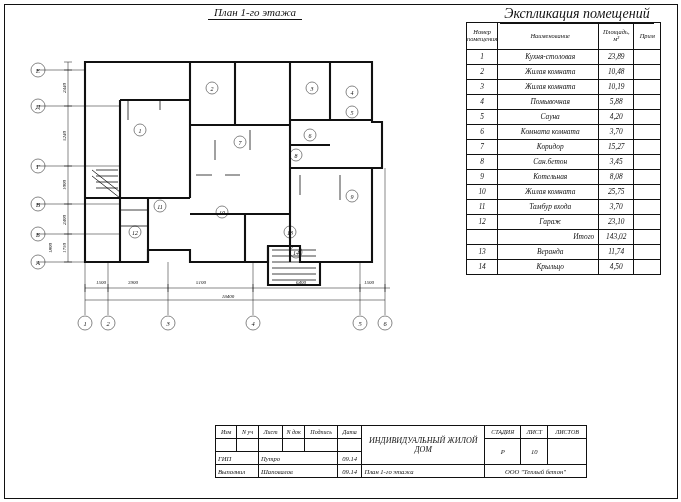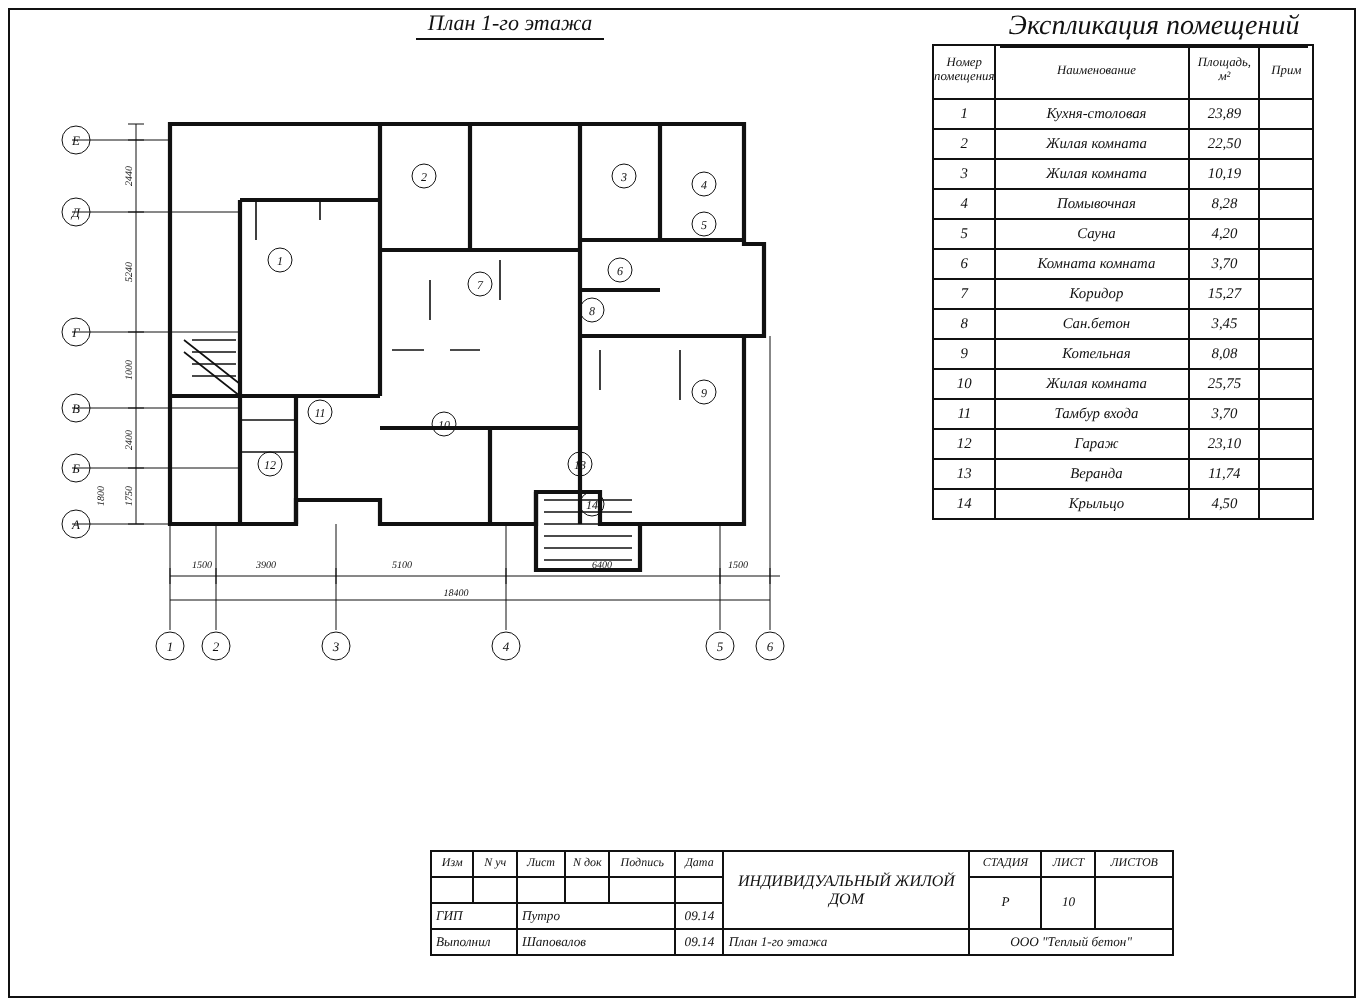--- a/index.html
+++ b/index.html
@@ -71,33 +71,33 @@
     <tbody>
       <tr>
         <td class="c-num">1</td>
         <td class="c-name">Кухня-столовая</td>
         <td class="c-area">23,89</td>
         <td class="c-prim"></td>
       </tr>
       <tr>
         <td class="c-num">2</td>
         <td class="c-name">Жилая комната</td>
-        <td class="c-area">22,50</td>
+        <td class="c-area">10,48</td>
         <td class="c-prim"></td>
       </tr>
       <tr>
         <td class="c-num">3</td>
         <td class="c-name">Жилая комната</td>
         <td class="c-area">10,19</td>
         <td class="c-prim"></td>
       </tr>
       <tr>
         <td class="c-num">4</td>
         <td class="c-name">Помывочная</td>
-        <td class="c-area">8,28</td>
+        <td class="c-area">5,88</td>
         <td class="c-prim"></td>
       </tr>
       <tr>
         <td class="c-num">5</td>
         <td class="c-name">Сауна</td>
         <td class="c-area">4,20</td>
         <td class="c-prim"></td>
       </tr>
       <tr>
         <td class="c-num">6</td>
@@ -132,20 +132,26 @@
       <tr>
         <td class="c-num">11</td>
         <td class="c-name">Тамбур входа</td>
         <td class="c-area">3,70</td>
         <td class="c-prim"></td>
       </tr>
       <tr>
         <td class="c-num">12</td>
         <td class="c-name">Гараж</td>
         <td class="c-area">23,10</td>
+        <td class="c-prim"></td>
+      </tr>
+      <tr class="itogo">
+        <td class="c-num"></td>
+        <td class="c-name lbl">Итого</td>
+        <td class="c-area">143,02</td>
         <td class="c-prim"></td>
       </tr>
       <tr>
         <td class="c-num">13</td>
         <td class="c-name">Веранда</td>
         <td class="c-area">11,74</td>
         <td class="c-prim"></td>
       </tr>
       <tr>
         <td class="c-num">14</td>

